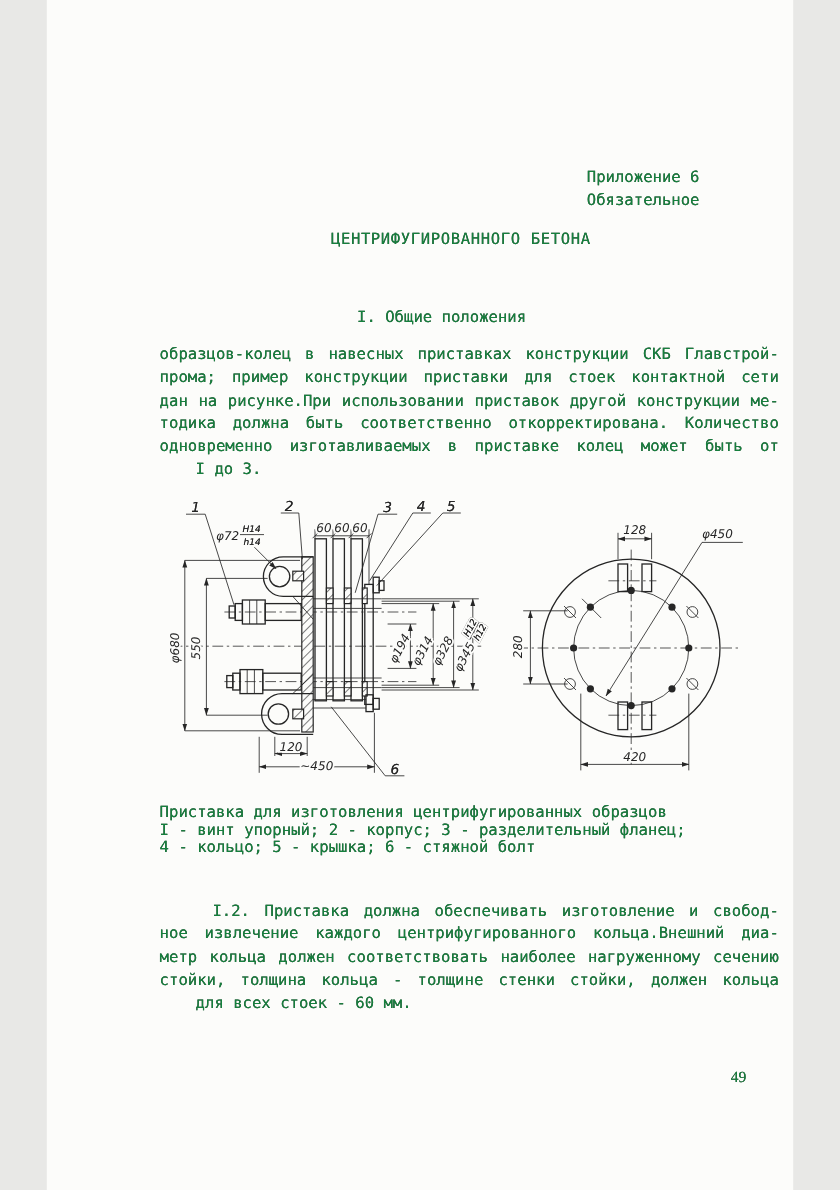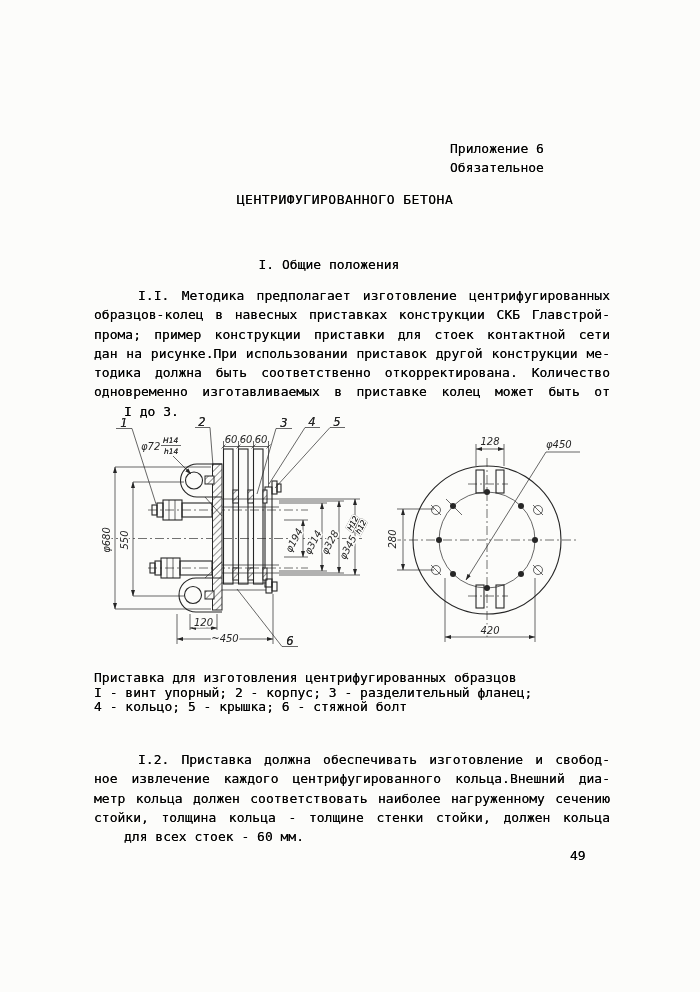--- a/index.html
+++ b/index.html
@@ -1,33 +1,33 @@
 <!DOCTYPE html>
 <html><head>
 <meta charset="utf-8">
 <style>
   html,body { margin:0; padding:0; background:#e8e8e6; }
   .page {
-    position:relative; width:700px; height:992px; margin:0 auto;
-    background:#fcfcfa; color:#000000; overflow:hidden;
+    position:relative; width:622px; height:992px; margin:0 auto;
+    background:#fcfcfa; color:#15803d; overflow:hidden;
     font-family:"DejaVu Sans Mono", monospace; font-size:13px;
     text-shadow:0 0 .5px rgba(25,25,25,.85);
   }
   .abs { position:absolute; }
   .appendix { left:450px; top:140px; line-height:18.5px; }
   .doc-title { left:90px; width:510px; top:190px; text-align:center; line-height:19.5px; letter-spacing:.5px; }
   .section-heading { left:94px; width:470px; top:257px; text-align:center; }
   .para { left:94px; width:516px; line-height:19.3px; }
   .para .ln { text-align:justify; text-align-last:justify; }
   .para .ln.first { text-indent:44px; }
   .para .ln.last { text-align-last:left;margin-left:30px; }
   #p11 { top:286px; }
   #p12 { top:750px; }
   .fig-caption { left:94px; width:516px; top:671px; line-height:14.6px; text-align:left; }
-  .page-number { left:570px; top:848px; }
+  .page-number { left:570px; top:890px;font-family:Liberation Serif, serif; }
   svg.figure { position:absolute; left:0; top:408px; width:700px; height:265px; }
   
   .ol   { fill:none; stroke:#262626; stroke-width:1.1; }
   .thin { fill:none; stroke:#262626; stroke-width:.7; }
   .cl   { fill:none; stroke:#262626; stroke-width:.65; stroke-dasharray:9 3 2 3; }
   .dim  { fill:none; stroke:#262626; stroke-width:.7; }
   .hatched { fill:url(#hatch); stroke:#262626; stroke-width:1; }
   .dimtxt { font:italic 10px "DejaVu Sans", sans-serif; fill:#262626; text-shadow:none; }
   .halo { paint-order:stroke; stroke:#fcfcfa; stroke-width:3px; }
   .callout { font:italic 11.5px "DejaVu Sans", sans-serif; fill:#262626; }
@@ -44,21 +44,20 @@
     <div>Обязательное</div>
   </div>
 
   <div class="abs doc-title">
     <div>ЦЕНТРИФУГИРОВАННОГО БЕТОНА</div>
   </div>
 
   <div class="abs section-heading">I. Общие положения</div>
 
   <div class="abs para" id="p11">
-    <div class="ln first">I.I. Методика предполагает изготовление центрифугированных</div>
     <div class="ln">образцов-колец в навесных приставках конструкции СКБ Главстрой-</div>
     <div class="ln">прома; пример конструкции приставки для стоек контактной сети</div>
     <div class="ln">дан на рисунке.При использовании приставок другой конструкции ме-</div>
     <div class="ln">тодика должна быть соответственно откорректирована. Количество</div>
     <div class="ln">одновременно изготавливаемых в приставке колец может быть от</div>
     <div class="ln last">I до 3.</div>
   </div>
 
   <svg class="figure" viewBox="0 0 700 265">
     <defs>

